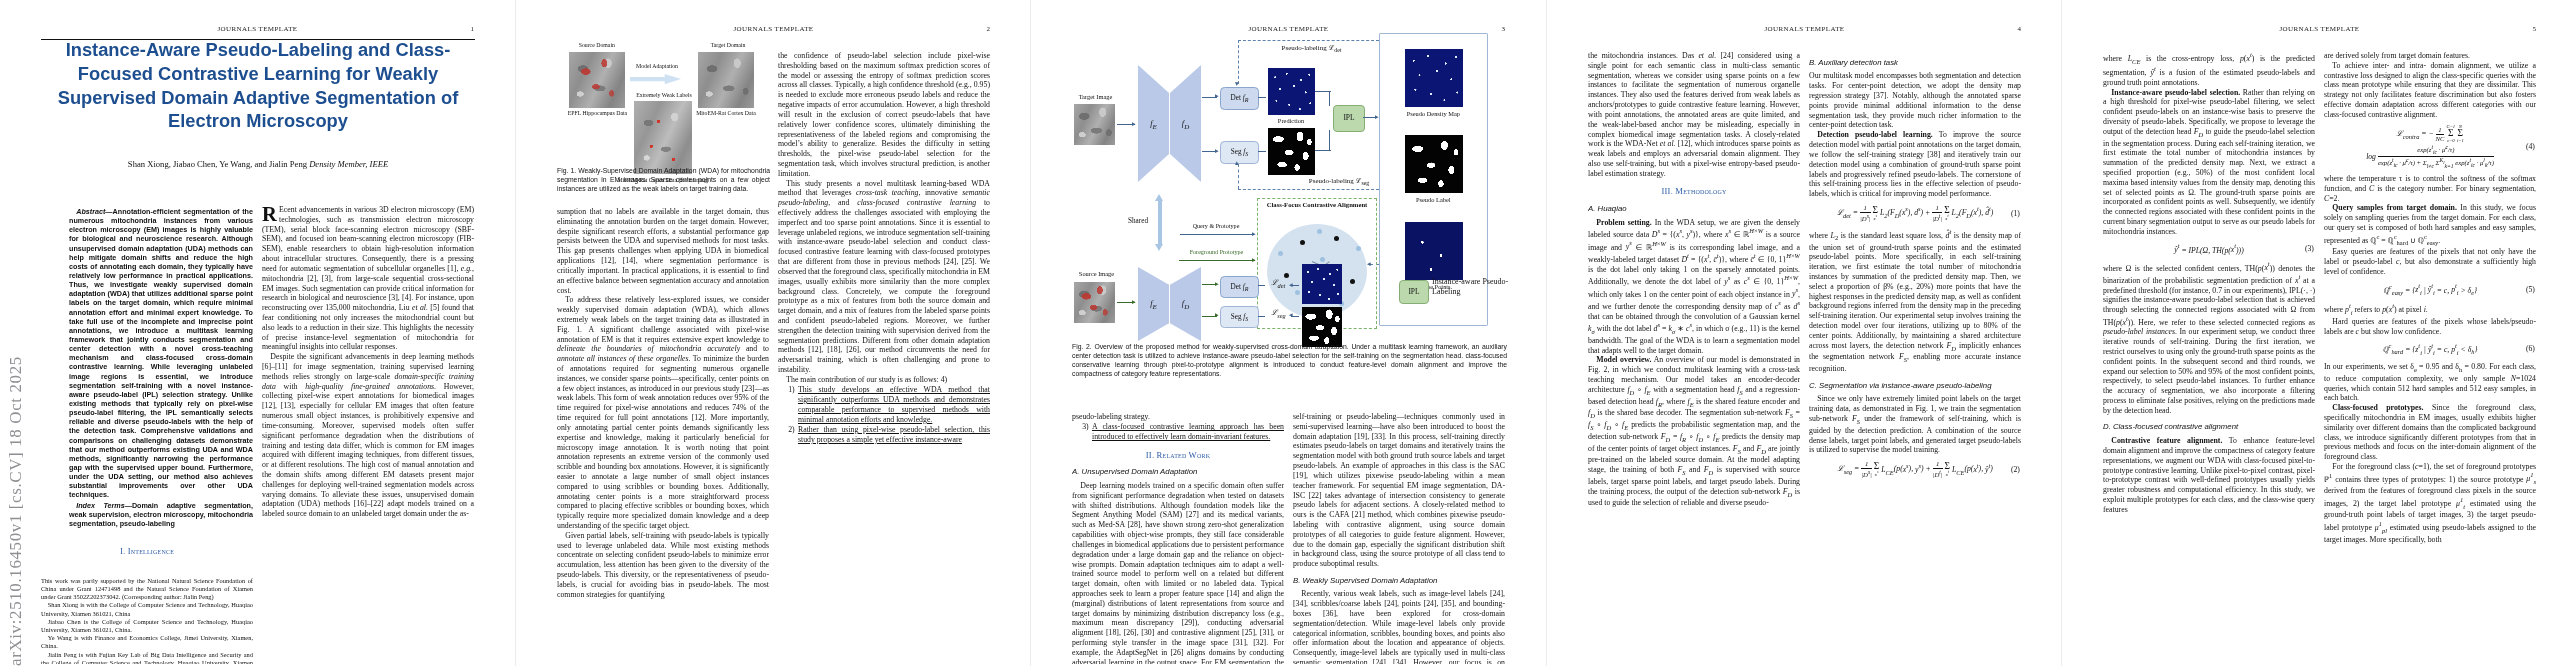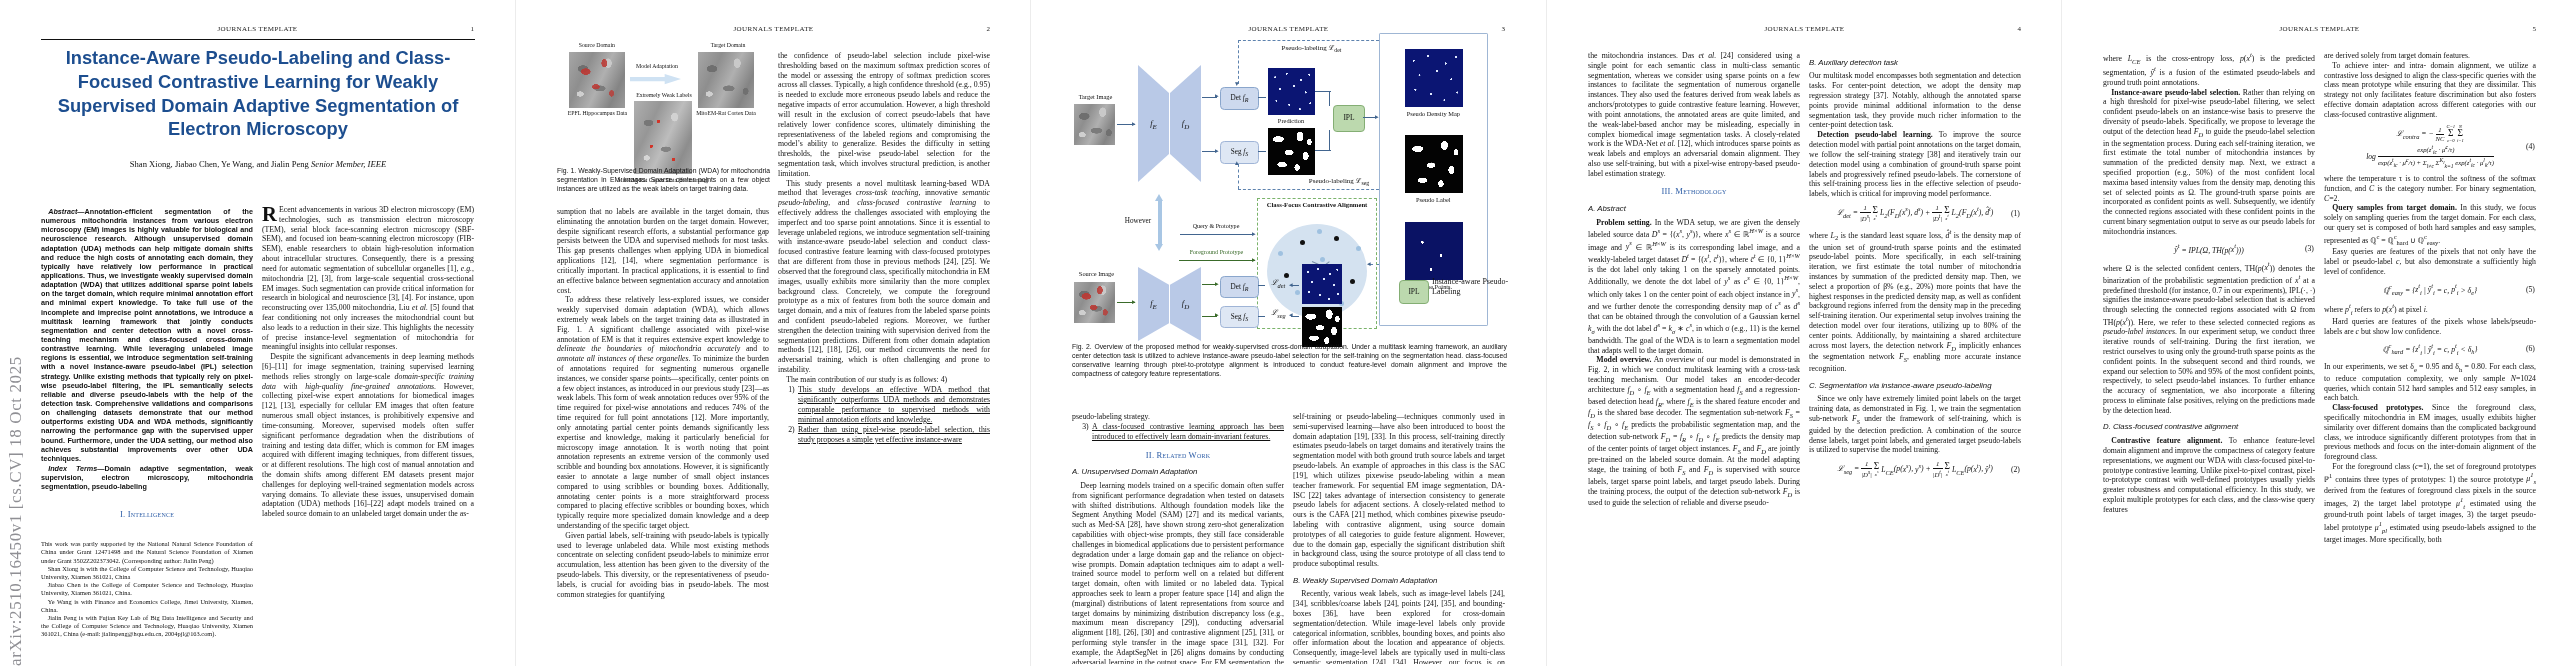--- a/index.html
+++ b/index.html
@@ -5,34 +5,34 @@
   html,body{margin:0;padding:0;background:#ffffff;}
   body{width:2576px;height:667px;position:relative;overflow:hidden;
        font-family:"Liberation Serif", serif;color:#111;}
   .sheet{position:absolute;top:0;width:515px;height:667px;background:#fff;overflow:hidden;}
   .sheet+.sheet{border-left:0.6px solid #ececec;}
   .runhead{position:absolute;top:24.5px;left:0;right:0;text-align:center;
            font-size:7px;letter-spacing:0.4px;color:#1a1a1a;}
   .pagenum{position:absolute;top:24.5px;right:41px;font-size:7px;color:#1a1a1a;}
   .hrule{position:absolute;top:39px;left:41px;width:434px;height:1.1px;background:#111;}
   
-  .ptitle{position:absolute;top:46px;left:53px;width:410px;text-align:center;
+  .ptitle{position:absolute;top:38px;left:53px;width:410px;text-align:center;
           font-family:"Liberation Sans", sans-serif;font-weight:600;
           font-size:18.3px;line-height:1.3;color:var(--tblue,#1d4e8f);}
   .pauth{position:absolute;top:159px;left:41px;width:434px;text-align:center;font-size:8.6px;}
   .arxiv{position:absolute;left:5.6px;top:205px;height:461px;
          writing-mode:vertical-rl;transform:rotate(180deg);
          font-size:17px;color:#8f8f94;letter-spacing:0.6px;white-space:nowrap;}
   
   .col{position:absolute;width:212px;overflow:hidden;font-size:7.8px;line-height:1.26;text-align:justify;}
   .para{text-indent:8.3px;}
   .para.ni{text-indent:0;}
   .para .lead{font-weight:bold;}
   .abstract{font-family:"Liberation Sans", sans-serif;font-weight:bold;
-            font-size:7.2px;line-height:1.27;text-indent:7.2px;margin-bottom:1.1px;}
+            font-size:7.2px;line-height:1.27;text-indent:7.2px;margin-bottom:1.1px;margin-left:28px;}
   .abstract .lbl{font-weight:bold;}
   .fn{font-size:6.4px;line-height:1.28;text-indent:6.7px;text-align:justify;}
   .sec{color:var(--hblue,#2e5ea7);text-align:center;font-variant:small-caps;
        font-size:8.6px;margin:7.8px 0 5.6px 0;letter-spacing:0.2px;}
   .sub{font-family:"Liberation Sans", sans-serif;font-style:italic;font-size:7.8px;
        margin:6.7px 0 3.9px 0;text-align:left;}
   .lix{display:flex;margin:0.6px 0;}
   .lin{flex:0 0 16.7px;text-align:right;padding-right:3.3px;}
   .lib{flex:1;text-align:justify;text-decoration:underline;}
   .dc{float:left;font-size:20.6px;line-height:17px;padding:0.6px 2.2px 0 0;font-weight:bold;}
@@ -136,21 +136,21 @@
          font-size:6.8px;line-height:1.32;text-align:justify;}
 </style>
 </head>
 <body>
 
 <div class="sheet" style="left:0">
   <div class="runhead">JOURNALS TEMPLATE</div>
   <div class="pagenum">1</div>
   <div class="hrule"></div>
   <div class="ptitle">Instance-Aware Pseudo-Labeling and Class-Focused Contrastive Learning for Weakly Supervised Domain Adaptive Segmentation of Electron Microscopy</div>
-  <div class="pauth">Shan Xiong, Jiabao Chen, Ye Wang, and Jialin Peng <i>Senior Member, IEEE</i></div>
+  <div class="pauth">Shan Xiong, Jiabao Chen, Ye Wang, and Jialin Peng <i>Density Member, IEEE</i></div>
   <div class="arxiv">arXiv:2510.16450v1  [cs.CV]  18 Oct 2025</div>
   <div class="col" style="left:41px;top:207px;height:457px">
       <div class="para abstract"><span class="lbl"><i>Abstract</i>—</span>Annotation-efficient segmentation of the numerous mitochondria instances from various electron microscopy (EM) images is highly valuable for biological and neuroscience research. Although unsupervised domain adaptation (UDA) methods can help mitigate domain shifts and reduce the high costs of annotating each domain, they typically have relatively low performance in practical applications. Thus, we investigate weakly supervised domain adaptation (WDA) that utilizes additional sparse point labels on the target domain, which require minimal annotation effort and minimal expert knowledge. To take full use of the incomplete and imprecise point annotations, we introduce a multitask learning framework that jointly conducts segmentation and center detection with a novel cross-teaching mechanism and class-focused cross-domain contrastive learning. While leveraging unlabeled image regions is essential, we introduce segmentation self-training with a novel instance-aware pseudo-label (IPL) selection strategy. Unlike existing methods that typically rely on pixel-wise pseudo-label filtering, the IPL semantically selects reliable and diverse pseudo-labels with the help of the detection task. Comprehensive validations and comparisons on challenging datasets demonstrate that our method outperforms existing UDA and WDA methods, significantly narrowing the performance gap with the supervised upper bound. Furthermore, under the UDA setting, our method also achieves substantial improvements over other UDA techniques.</div>
       <div class="para abstract"><span class="lbl"><i>Index Terms</i>—</span>Domain adaptive segmentation, weak supervision, electron microscopy, mitochondria segmentation, pseudo-labeling</div>
       <div style="height: 9px;"></div>
       <div class="sec">I. Intelligence</div>
       <div style="height: 14.5px;"></div>
       <div class="para fn ni">This work was partly supported by the National Natural Science Foundation of China under Grant 12471498 and the Natural Science Foundation of Xiamen under Grant 3502Z202373042. (Corresponding author: Jialin Peng)</div>
       <div class="para fn">Shan Xiong is with the College of Computer Science and Technology, Huaqiao University, Xiamen 361021, China</div>
       <div class="para fn">Jiabao Chen is the College of Computer Science and Technology, Huaqiao University, Xiamen 361021, China.</div>
@@ -243,21 +243,21 @@
       <div class="pred" style="left:24.5px;top:14.5px;width:58px;height:58px"></div>
       <div class="f2lbl" style="left:3.3px;top:76px;width:100px">Pseudo Density Map</div>
       <div class="mask" style="left:24.5px;top:101px;width:58px;height:58px"></div>
       <div class="f2lbl" style="left:3.3px;top:162px;width:100px">Pseudo Label</div>
       <div class="sparse" style="left:24.5px;top:188px;width:58px;height:58px"></div>
       <div class="f2lbl" style="left:3.3px;top:249px;width:100px">Sparse Points</div>
     </div>
     <div class="dln" style="left:300px;top:233px;width:9px"></div>
     <span class="ah" style="left:297px;top:230px">◂</span>
 
-    <div class="f2lbl" style="left:51px;top:186px;width:34px;font-size:7.2px">However</div>
+    <div class="f2lbl" style="left:51px;top:186px;width:34px;font-size:7.2px">Shared</div>
     <div class="shbar" style="left:88px;top:170px;height:43px"></div>
     <div class="shtri" style="left:85px;top:163px;border-bottom:7.2px solid #a8c6e4"></div>
     <div class="shtri" style="left:85px;top:213px;border-top:7.2px solid #a8c6e4"></div>
 
     <div class="f2lbl" style="left:110px;top:192px;width:72px;font-size:6.1px">Query &amp; Prototype</div>
     <div class="ln" style="left:110px;top:203px;width:74px;height:1.1px"></div>
       <span class="ah" style="left:182px;top:200px">▸</span>
     <div class="f2lbl" style="left:107px;top:218px;width:79px;font-size:6.1px;color:#3a6b2a">Foreground Prototype</div>
     <div class="lng" style="left:109px;top:229px;width:76px;height:1.1px"></div>
       <span class="ahg" style="left:182px;top:226px">▸</span>
@@ -324,21 +324,21 @@
       <div class="para">Recently, various weak labels, such as image-level labels [24], [34], scribbles/coarse labels [24], points [24], [35], and bounding-boxes [36], have been explored for cross-domain segmentation/detection. While image-level labels only provide categorical information, scribbles, bounding boxes, and points also offer information about the location and appearance of objects. Consequently, image-level labels are typically used in multi-class semantic segmentation [24], [34]. However, our focus is on mitochondria segmentation, where categorical</div>
     </div>
 </div>
 
 <div class="sheet" style="left:1546px">
   <div class="runhead">JOURNALS TEMPLATE</div>
   <div class="pagenum">4</div>
   <div class="col" style="left:41px;top:51px;height:613px">
       <div class="para ni">the mitochondria instances. Das <i>et al.</i> [24] considered using a single point for each semantic class in multi-class semantic segmentation, whereas we consider using sparse points on a few instances to facilitate the segmentation of numerous organelle instances. They also used the features derived from weak labels as anchors/prototypes to guide contrastive feature learning. However, with point annotations, the annotated areas are quite limited, and the weak-label-based anchor may be misleading, especially in complex biomedical image segmentation tasks. A closely-related work is the WDA-Net <i>et al.</i> [12], which introduces sparse points as weak labels and employs an adversarial domain alignment. They also use self-training, but with a pixel-wise entropy-based pseudo-label estimation strategy.</div>
       <div class="sec">III. Methodology</div>
-      <div class="sub">A. Abstract</div>
+      <div class="sub">A. Huaqiao</div>
       <div class="para"><b class="lead">Problem setting.</b> In the WDA setup, we are given the densely labeled source data <i>D<sup>s</sup></i> = {(<i>x<sup>s</sup></i>, <i>y<sup>s</sup></i>)}, where <i>x<sup>s</sup></i> ∈ ℝ<sup><i>H</i>×<i>W</i></sup> is a source image and <i>y<sup>s</sup></i> ∈ ℝ<sup><i>H</i>×<i>W</i></sup> is its corresponding label image, and a weakly-labeled target dataset <i>D<sup>t</sup></i> = {(<i>x<sup>t</sup></i>, <i>c̄<sup>t</sup></i>)}, where <i>c̄<sup>t</sup></i> ∈ {0, 1}<sup><i>H</i>×<i>W</i></sup> is the dot label only taking 1 on the sparsely annotated points. Additionally, we denote the dot label of <i>y<sup>s</sup></i> as <i>c<sup>s</sup></i> ∈ {0, 1}<sup><i>H</i>×<i>W</i></sup>, which only takes 1 on the center point of each object instance in <i>y<sup>s</sup></i>, and we further denote the corresponding density map of <i>c<sup>s</sup></i> as <i>d<sup>s</sup></i> that can be obtained through the convolution of a Gaussian kernel <i>k<sub>σ</sub></i> with the dot label <i>d<sup>s</sup></i> = <i>k<sub>σ</sub></i> ∗ <i>c<sup>s</sup></i>, in which σ (e.g., 11) is the kernel bandwidth. The goal of the WDA is to learn a segmentation model that adapts well to the target domain.</div>
       <div class="para"><b class="lead">Model overview.</b> An overview of our model is demonstrated in Fig. 2, in which we conduct multitask learning with a cross-task teaching mechanism. Our model takes an encoder-decoder architecture <i>f<sub>D</sub></i> ∘ <i>f<sub>E</sub></i> with a segmentation head <i>f<sub>S</sub></i> and a regression-based detection head <i>f<sub>R</sub></i>, where <i>f<sub>E</sub></i> is the shared feature encoder and <i>f<sub>D</sub></i> is the shared base decoder. The segmentation sub-network <i>F<sub>S</sub></i> = <i>f<sub>S</sub></i> ∘ <i>f<sub>D</sub></i> ∘ <i>f<sub>E</sub></i> predicts the probabilistic segmentation map, and the detection sub-network <i>F<sub>D</sub></i> = <i>f<sub>R</sub></i> ∘ <i>f<sub>D</sub></i> ∘ <i>f<sub>E</sub></i> predicts the density map of the center points of target object instances. <i>F<sub>S</sub></i> and <i>F<sub>D</sub></i> are jointly pre-trained on the labeled source domain. At the model adapting stage, the training of both <i>F<sub>S</sub></i> and <i>F<sub>D</sub></i> is supervised with source labels, target sparse point labels, and target pseudo labels. During the training process, the output of the detection sub-network <i>F<sub>D</sub></i> is used to guide the selection of reliable and diverse pseudo-</div>
     </div>
   <div class="col" style="left:262px;top:51px;height:613px">
       <div class="sub">B. Auxiliary detection task</div>
       <div class="para ni">Our multitask model encompasses both segmentation and detection tasks. For center-point detection, we adopt the density map regression strategy [37]. Notably, although the annotated sparse points provide minimal additional information to the dense segmentation task, they provide much richer information to the center-point detection task.</div>
       <div class="para"><b class="lead">Detection pseudo-label learning.</b> To improve the source detection model with partial point annotations on the target domain, we follow the self-training strategy [38] and iteratively train our detection model using a combination of ground-truth sparse point labels and progressively refined pseudo-labels. The cornerstone of this self-training process lies in the effective selection of pseudo-labels, which is critical for improving model performance.</div>
       <div class="eq">
         <div class="mrow">ℒ<sub>det</sub> = <span class="fr">
             <span>1</span>

